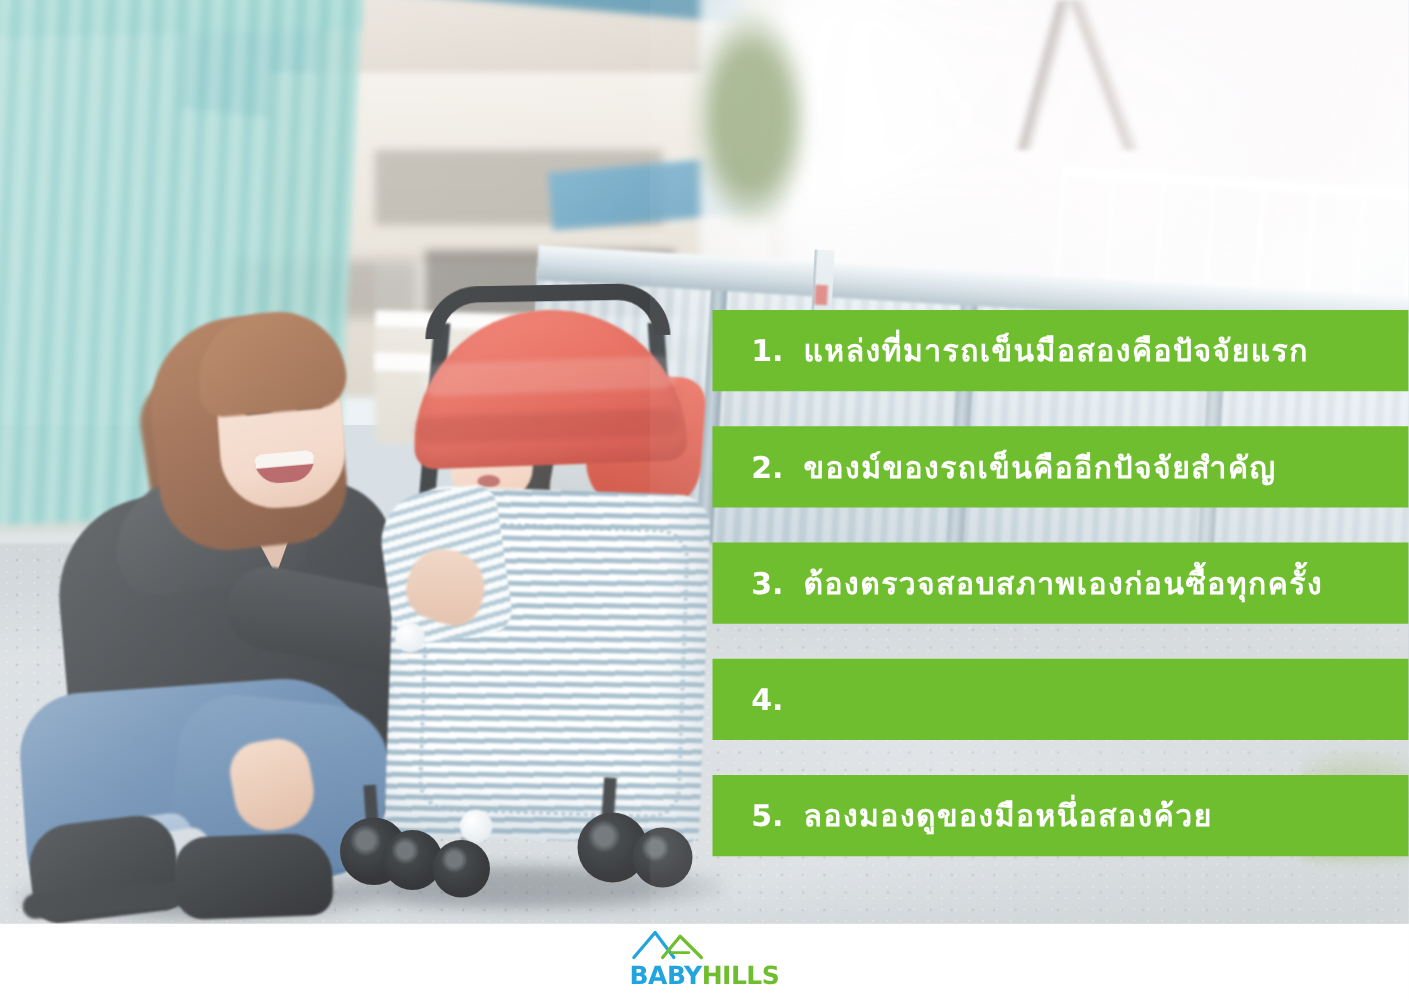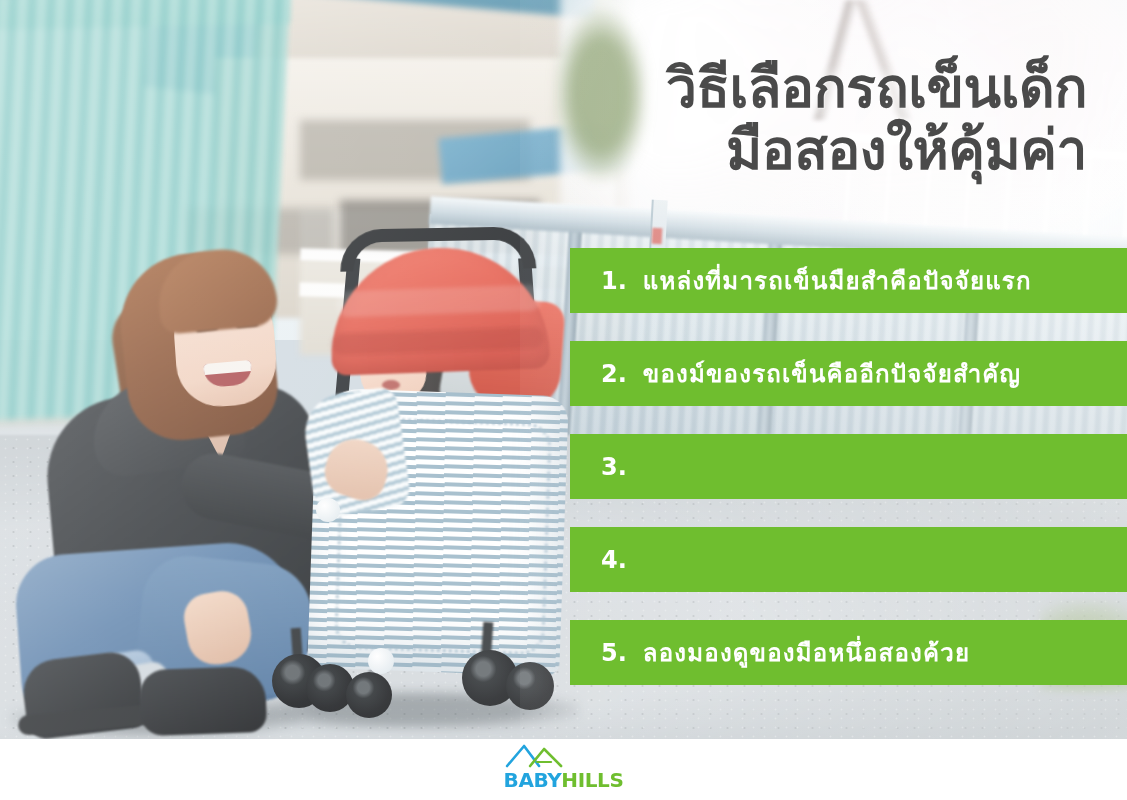--- a/index.html
+++ b/index.html
@@ -816,39 +816,36 @@
     <div class="wheel w1"></div>
     <div class="wheel w2"></div>
     <div class="wheel w3"></div>
     <div class="wheel w4"></div>
     <div class="wheel w5"></div>
 
     <div class="ph-haze"></div>
     <div class="ph-haze-right"></div>
   </div>
 
-  <div class="title-block">
-    <span class="title-line">วิธีเลือกรถเข็นเด็ก</span>
-    <span class="title-line">มือสองให้คุ้มค่า</span>
-  </div>
 
   <div class="list-block">
 
     <div class="bar">
       <span class="bar-num">1.</span>
-      <span class="bar-text">แหล่งที่มารถเข็นมืยสำคือปัจจัยแรก</span>
+      <span class="bar-text">แหล่งที่มารถเข็นมือสองคือปัจจัยแรก</span>
     </div>
 
     <div class="bar">
       <span class="bar-num">2.</span>
       <span class="bar-text">ของม์ของรถเข็นคืออีกปัจจัยสำคัญ</span>
     </div>
 
     <div class="bar">
       <span class="bar-num">3.</span>
+      <span class="bar-text">ต้องตรวจสอบสภาพเองก่อนซื้อทุกครั้ง</span>
     </div>
 
     <div class="bar">
       <span class="bar-num">4.</span>
     </div>
 
     <div class="bar">
       <span class="bar-num">5.</span>
       <span class="bar-text">ลองมองดูของมือหนึ่อสองค้วย</span>
     </div>

